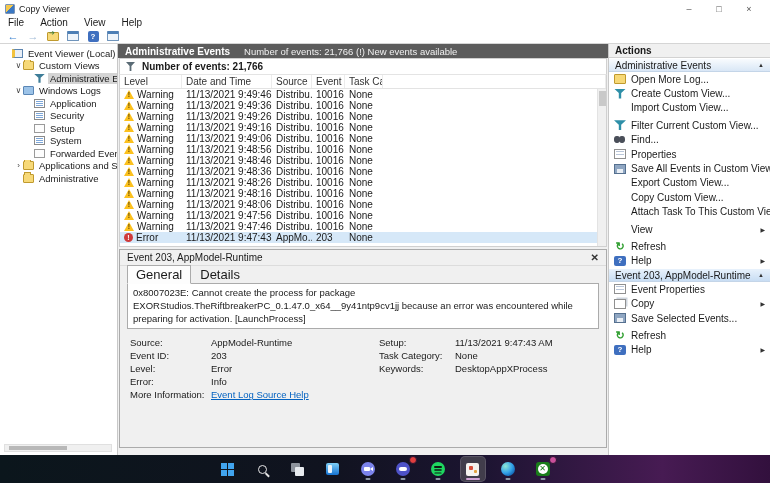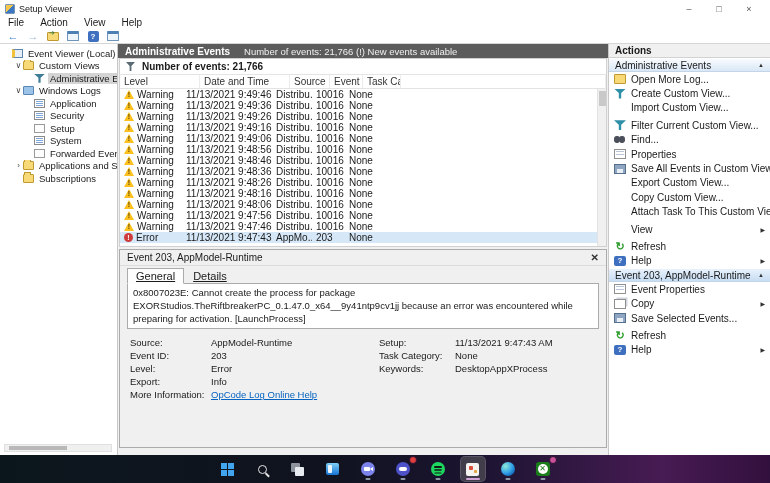--- a/index.html
+++ b/index.html
@@ -64,21 +64,21 @@
   .err-ic { width:9px; height:9px; border-radius:50%; background:#cf3a3a; color:#fff; font-size:7px; font-weight:bold; text-align:center; line-height:9px; flex:none; }
   .vscroll { position:absolute; top:14px; right:0; bottom:0; width:9px; background:#f0f0f0; border-left:1px solid #e3e3e3; }
   .vthumb { position:absolute; top:2px; left:1px; width:7px; height:15px; background:#c9c9c9; }
 
   
   .detail-panel { flex:1; margin:2px 1px 7px 1px; border:1px solid #ababab; background:#f0f0f0; display:flex; flex-direction:column; min-height:0; }
   .detail-header { height:16px; border-bottom:1px solid #dcdcdc; display:flex; align-items:center; padding:0 7px; font-size:10px; flex:none; }
   .detail-close { margin-left:auto; font-weight:bold; color:#333; font-size:10px; }
   .detail-body { padding:3px 7px 0 7px; }
   .tabs { display:flex; height:15px; align-items:flex-end; }
-  .tab { padding:1px 8px 1px 8px; font-size:11px; border:1px solid transparent;text-decoration:underline; }
+  .tab { padding:1px 8px 1px 8px; font-size:13px; border:1px solid transparent; }
   .tab.active { background:#fdfdfd; border:1px solid #ababab; border-bottom:1px solid #fdfdfd; position:relative; z-index:2; }
   .msg-box { border:1px solid #ababab; background:#fff; min-height:38px; padding:3px 5px; font-size:9.5px; line-height:1.35; margin-top:-1px; }
   .fields { margin-top:7px; font-size:9.5px; }
   .frow { display:flex; height:13px; align-items:center; }
   .fl { width:84px; padding-left:3px; flex:none; }
   .flv { width:168px; flex:none; white-space:nowrap; }
   .flv.wide { width:auto; }
   .frl { width:76px; flex:none; }
   .frv { flex:1; white-space:nowrap; }
   .lnk { color:#0563c1; text-decoration:underline; }
@@ -142,21 +142,21 @@
   .tki-xbox::before { content:""; position:absolute; inset:2px; background:#fff; border-radius:50%; }
   .tki-xbox::after { content:"✕"; position:absolute; inset:0; color:#1a7d1a; font-size:8px; line-height:14px; text-align:center; }
 </style>
 </head>
 <body>
 
 <div class="window">
 
   <div class="titlebar">
     <span class="app-icon"></span>
-    <span class="title-text">Setup Viewer</span>
+    <span class="title-text">Copy Viewer</span>
     <span class="win-controls">
       <span class="win-btn">–</span>
       <span class="win-btn">□</span>
       <span class="win-btn">×</span>
     </span>
   </div>
 
   <div class="menubar" id="menubar">
       <span>File</span>
       <span>Action</span>
@@ -234,37 +234,37 @@
           <span class="tree-label">Forwarded Events</span>
         </div>
         <div class="tree-row" style="padding-left: 14px;">
           <span class="tw">›</span>
           <span class="ti ti-folder"></span>
           <span class="tree-label">Applications and Services Log</span>
         </div>
         <div class="tree-row" style="padding-left: 14px;">
           <span class="tw"></span>
           <span class="ti ti-folder"></span>
-          <span class="tree-label">Subscriptions</span>
+          <span class="tree-label">Administrative</span>
         </div>
       </div>
 
     <div class="center-panel">
       <div class="center-header">
         <b>Administrative Events</b>
         <span>Number of events: 21,766 (!) New events available</span>
       </div>
       <div class="filter-bar">
         <span class="funnel-sm"></span>
         <span>Number of events: 21,766</span>
       </div>
 
       <div class="table-area">
         <div class="thead" id="thead">
-            <div class="th" style="width: 80px;">Level</div>
+            <div class="th" style="width: 62px;">Level</div>
             <div class="th" style="width: 90px;">Date and Time</div>
             <div class="th" style="width: 40px;">Source</div>
             <div class="th" style="width: 33px;">Event ID</div>
             <div class="th" style="width: 38px;">Task Ca...</div>
             <div class="th" style="flex: 1 1 0%;"></div>
           </div>
         <div class="tbody" id="tbody">
             <div class="tr">
               <div class="td" style="width: 62px;">
                 <span class="warn-ic"></span>
@@ -435,26 +435,26 @@
                 <span class="frl">Task Category:</span>
                 <span class="frv">None</span>
               </div>
               <div class="frow">
                 <span class="fl">Level:</span>
                 <span class="flv">Error</span>
                 <span class="frl">Keywords:</span>
                 <span class="frv">DesktopAppXProcess</span>
               </div>
               <div class="frow">
-                <span class="fl">Export:</span>
+                <span class="fl">Error:</span>
                 <span class="flv">Info</span>
               </div>
               <div class="frow">
                 <span class="fl">More Information:</span>
-                <span class="flv wide lnk">OpCode Log Online Help</span>
+                <span class="flv wide lnk">Event Log Source Help</span>
               </div>
             </div>
         </div>
       </div>
     </div>
 
     <div class="actions-panel">
       <div class="actions-title">Actions</div>
       <div id="actions-sections">
           <div class="sec-header">

